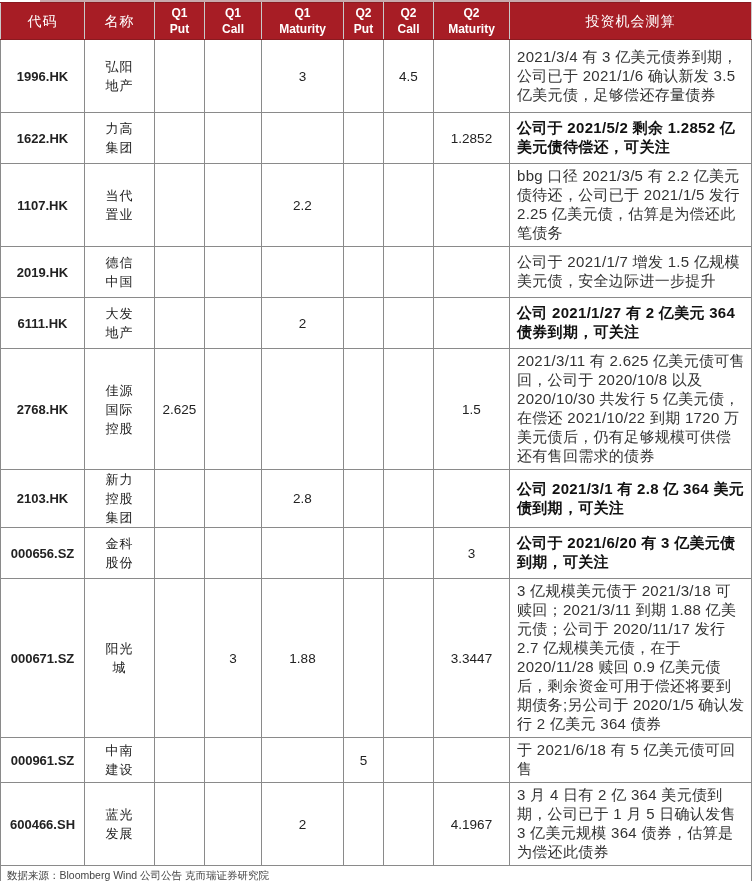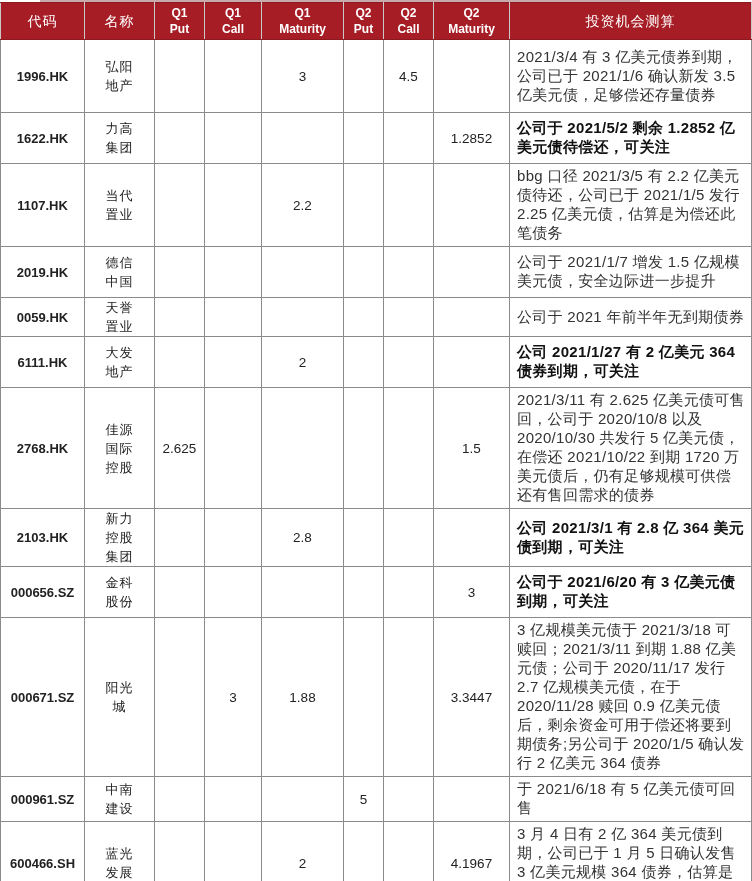--- a/index.html
+++ b/index.html
@@ -106,31 +106,20 @@
       <td class="code">2019.HK</td>
       <td class="name">德信中国</td>
       <td class="num"></td>
       <td class="num"></td>
       <td class="num"></td>
       <td class="num"></td>
       <td class="num"></td>
       <td class="num"></td>
       <td class="note">公司于 2021/1/7 增发 1.5 亿规模美元债，安全边际进一步提升</td>
     </tr>
-    <tr style="height:32px">
-      <td class="code">0059.HK</td>
-      <td class="name">天誉置业</td>
-      <td class="num"></td>
-      <td class="num"></td>
-      <td class="num"></td>
-      <td class="num"></td>
-      <td class="num"></td>
-      <td class="num"></td>
-      <td class="note">公司于 2021 年前半年无到期债券</td>
-    </tr>
     <tr style="height:51px">
       <td class="code">6111.HK</td>
       <td class="name">大发地产</td>
       <td class="num"></td>
       <td class="num"></td>
       <td class="num">2</td>
       <td class="num"></td>
       <td class="num"></td>
       <td class="num"></td>
       <td class="note bold">公司 2021/1/27 有 2 亿美元 364 债券到期，可关注</td>

